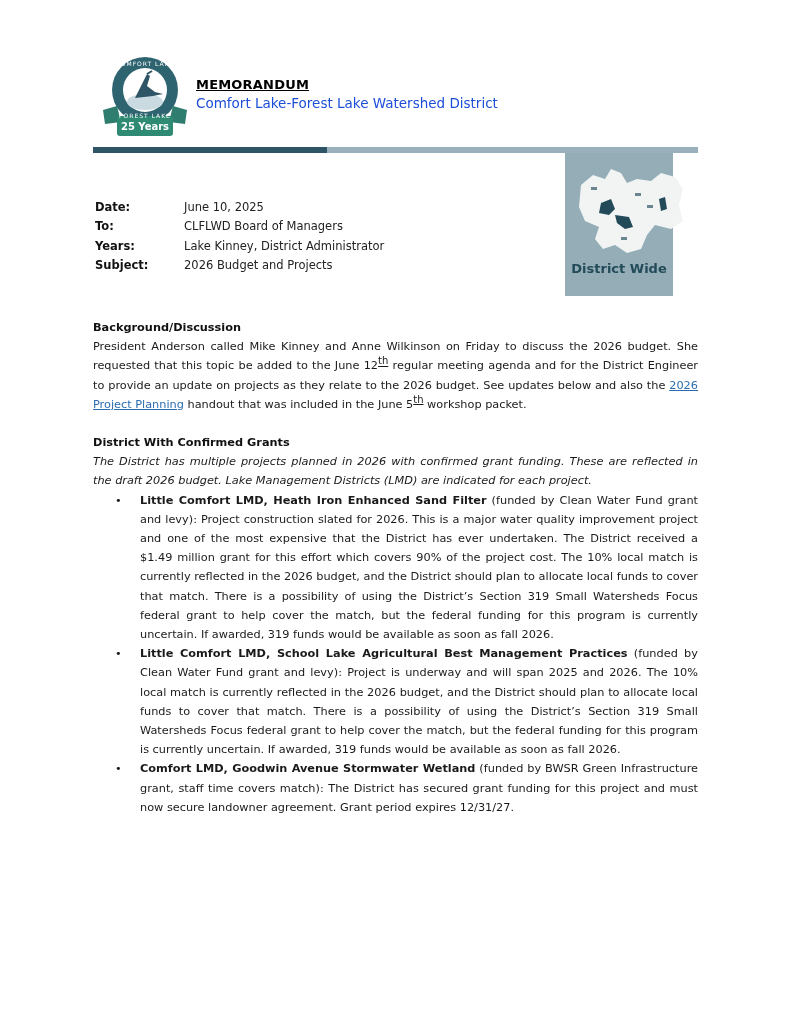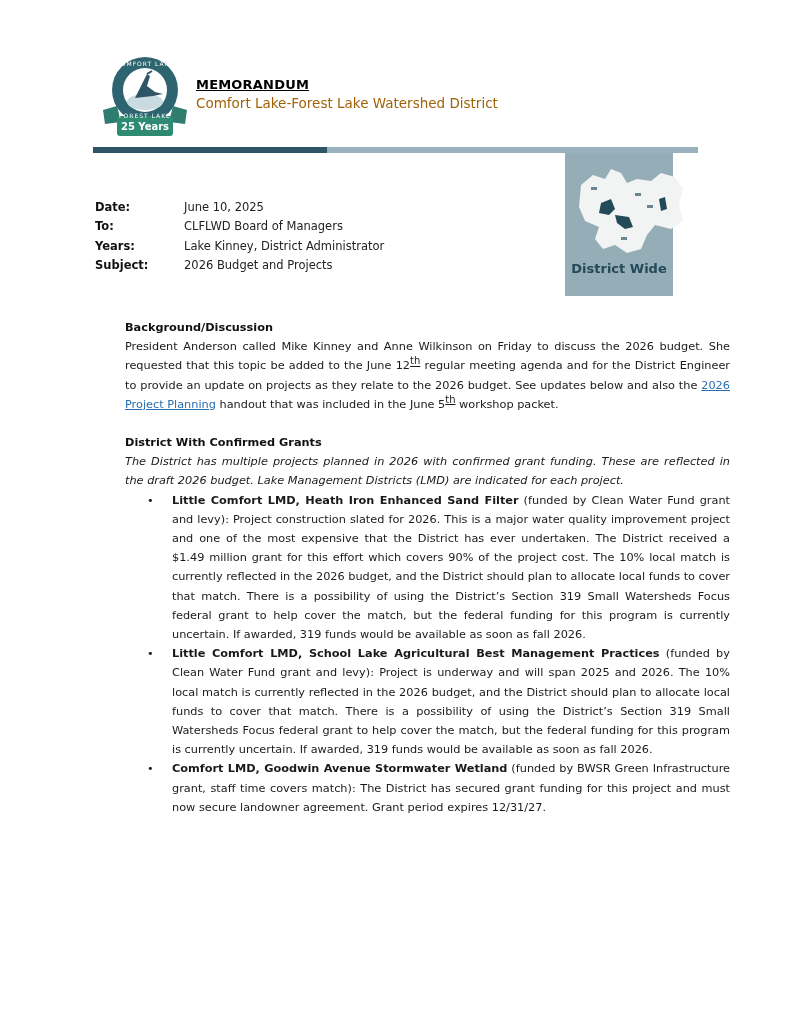--- a/index.html
+++ b/index.html
@@ -1,30 +1,30 @@
 <!DOCTYPE html>
 <html><head>
   <meta charset="utf-8">
   <style>
     html, body { margin: 0; padding: 0; background: #ffffff; }
     body { width: 791px; height: 1024px; position: relative; overflow: hidden;
       font-family: "DejaVu Sans", sans-serif; color: #1a1a1a; }
     .logo { position: absolute; left: 97px; top: 52px; width: 96px; height: 88px; }
     .memo-title { position: absolute; left: 196px; top: 77px; font-size: 13px; font-weight: bold; color: #000000; letter-spacing: 0.2px; text-decoration: underline; }
-    .memo-sub { position: absolute; left: 196px; top: 95px; font-size: 13.5px; color: #a16207; }
+    .memo-sub { position: absolute; left: 196px; top: 95px; font-size: 13.5px; color: #1d4ed8; }
     .bar-dark { position: absolute; left: 93px; top: 147px; width: 234px; height: 6px; background: #2e5565; }
     .bar-light { position: absolute; left: 327px; top: 147px; width: 371px; height: 6px; background: #98b1bc; }
     .badge { position: absolute; left: 565px; top: 153px; width: 108px; height: 143px; background: #94adb7; }
     .badge svg { position: absolute; left: 10px; top: 12px; }
     .badge-label { position: absolute; left: 0; right: 0; top: 108px; text-align: center; font-size: 13px; font-weight: bold; color: #234a59; }
     .meta { position: absolute; left: 95px; top: 197px; font-size: 11.5px; }
     .meta-row { display: flex; height: 19.5px; align-items: center; gap: 12px; }
     .meta-label { width: 77px; font-weight: bold; color: #111; }
     .meta-value { color: #222; text-align: right; }
-    .content { position: absolute; left: 93px; top: 318px; width: 605px; font-size: 11.3px; line-height: 19.2px; color: #1a1a1a; margin-left: 32px; }
+    .content { position: absolute; left: 93px; top: 318px; width: 605px; font-size: 11.3px; line-height: 19.2px; color: #1a1a1a; }
     .h { font-weight: bold; color: #111; }
     .para { text-align: justify; }
     .para-block { margin-bottom: 19px; }
     .ital { font-style: italic; text-align: justify; }
     a.link { color: #2a6db0; text-decoration: underline; }
     sup { font-size: 10px; line-height: 0; vertical-align: super; text-decoration: underline; }
     ul.projects { list-style: none; margin: 0; padding: 0; }
     ul.projects li { position: relative; padding-left: 47px; text-align: justify; }
     ul.projects li .bullet { position: absolute; left: 22px; top: 0; }
     .b { font-weight: bold; }

